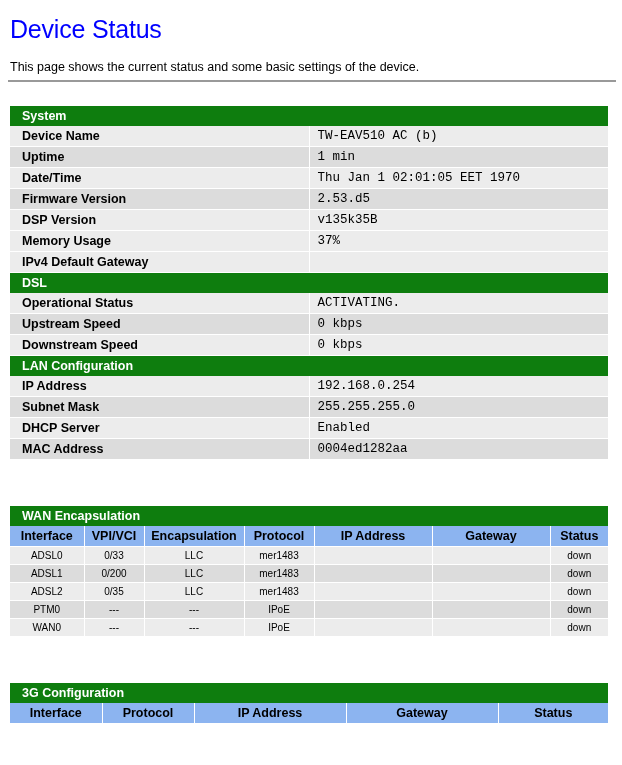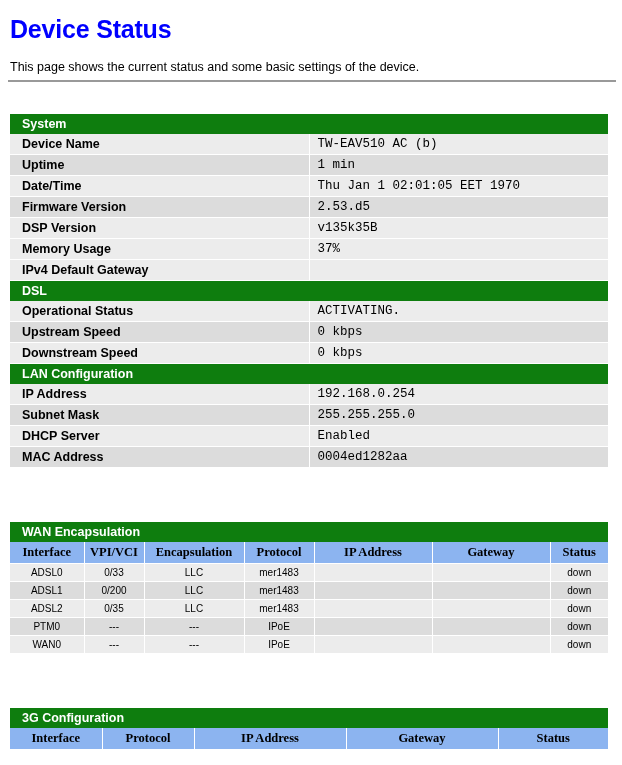--- a/index.html
+++ b/index.html
@@ -15,41 +15,41 @@
     color: #000000;
     overflow: hidden;
   }
   .page {
     padding: 0;
     position: relative;
   }
   .page-title {
     color: #0000ff;
     font-size: 25px;
-    font-weight: bold;
+    font-weight: normal;
     margin: 0;
     padding: 14px 0 0 10px;
     letter-spacing: -0.2px;
     line-height: 1.2;
   }
   .page-desc {
     font-size: 12.5px;
     color: #000000;
     padding: 16px 0 0 10px;
     line-height: 1.2;
   }
   .rule {
     height: 2px;
     background: #999999;
     margin: 5px 6px 0 8px;
     border: 0;
   }
   
   .section {
-    margin: 12px 14px 0 10px;
+    margin: 4px 14px 0 10px;
     width: 598px;
   }
   .tbl {
     border-collapse: collapse;
     width: 598px;
     table-layout: fixed;
   }
   .grp-head td {
     background: #0e7d0e;
     color: #ffffff;
@@ -93,21 +93,20 @@
     background: #8cb4f0;
     color: #000000;
     font-weight: bold;
     font-size: 12.5px;
     padding: 3px 0;
     height: 13px;
     border: 0;
     border-right: 1px solid #ffffff;
     border-bottom: 1px solid #ffffff;
     text-align: center;
-    font-family: Liberation Serif, serif;
   }
   .grid th:last-child { border-right: 0; }
   .grid td {
     font-size: 10px;
     padding: 2px 0;
     height: 13px;
     border: 0;
     border-right: 1px solid #ffffff;
     border-bottom: 1px solid #ffffff;
     text-align: center;

